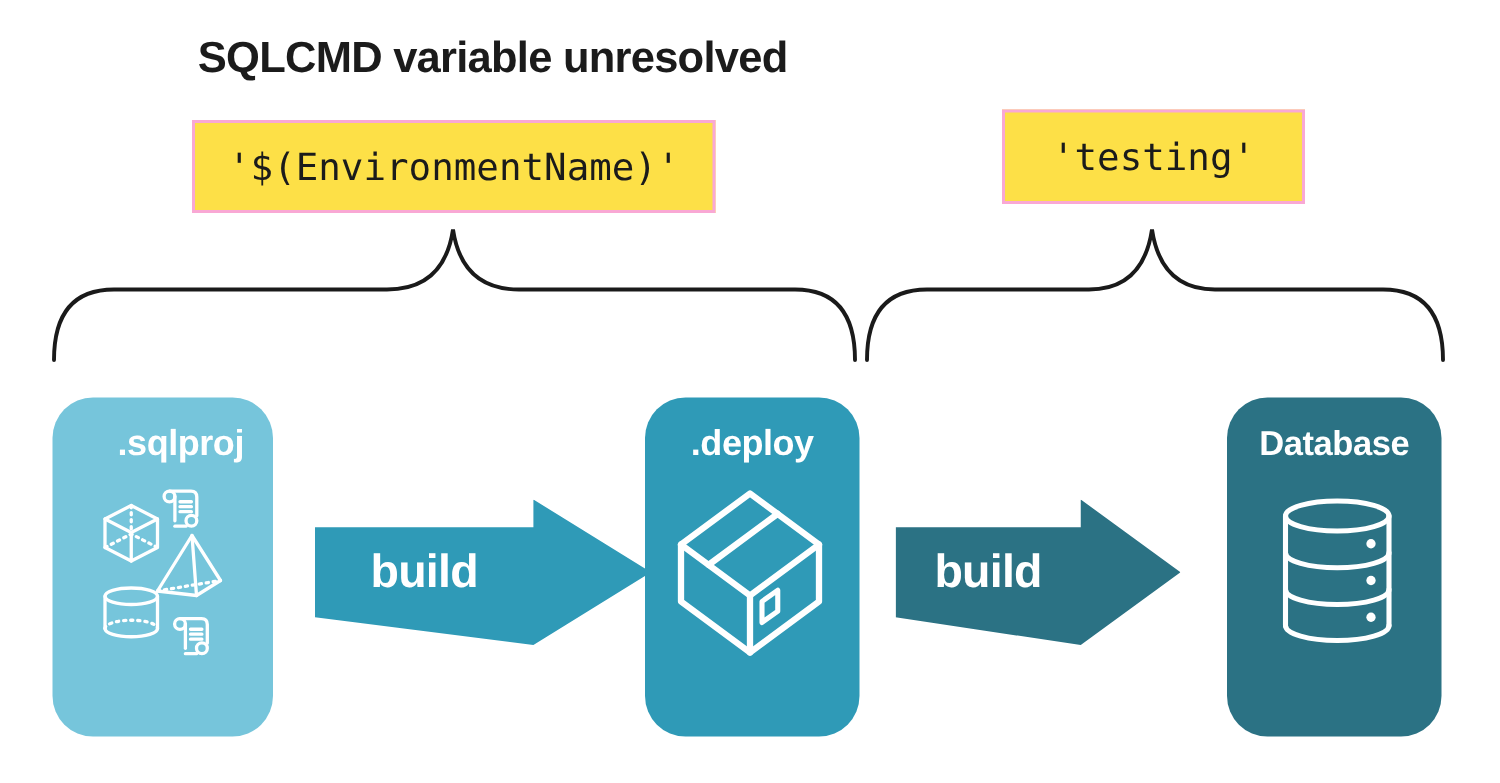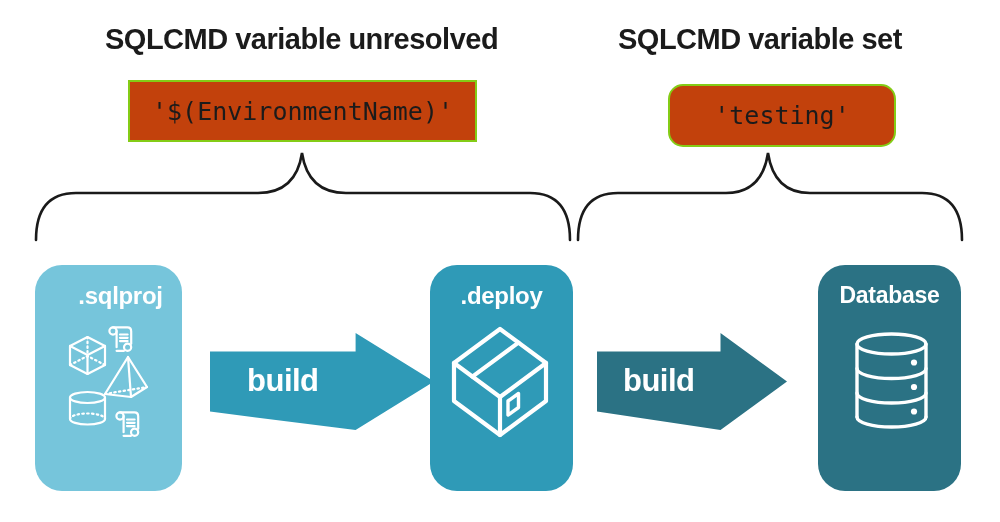--- a/index.html
+++ b/index.html
@@ -1,31 +1,31 @@
 <!DOCTYPE html>
 <html><head>
 <meta charset="utf-8">
 <style>
   html,body{margin:0;padding:0;background:#ffffff;}
   .canvas{
     position:relative;width:1000px;height:522px;background:#ffffff;overflow:hidden;
     font-family:"Liberation Sans","DejaVu Sans",sans-serif;
   }
   .heading{
-    position:absolute;top:23px;text-align:left;
+    position:absolute;top:23px;text-align:right;
     font-size:29px;font-weight:700;color:#1b1b1b;letter-spacing:-0.5px;
   }
   .heading-left{left:105px;width:420px;}
   .heading-right{left:618px;width:300px;}
   .codebox{
-    position:absolute;background:#c2410c;border:2px solid #84cc16;
+    position:absolute;background:#fde047;border:2px solid #f9a8d4;
     display:flex;align-items:center;justify-content:center;box-sizing:border-box;
   }
   .codebox-left{left:128px;top:80px;width:349px;height:62px;}
-  .codebox-right{left:668px;top:84px;width:228px;height:63px;border-radius:15px;}
+  .codebox-right{left:668px;top:73px;width:202px;height:63px;}
   .codebox code{
     font-family:"DejaVu Sans Mono","Liberation Mono",monospace;
     font-size:25px;color:#1b1b1b;white-space:pre;
   }
   .braces{position:absolute;left:0;top:0;pointer-events:none;}
   .braces path{fill:none;stroke:#1a1a1a;stroke-width:2.6;stroke-linecap:round;}
   .card{
     position:absolute;top:265px;height:226px;border-radius:27px;box-sizing:border-box;
   }
   .card-sqlproj{left:35px;width:147px;background:#76c5db;padding-left:24px;}
@@ -49,21 +49,20 @@
     display:flex;align-items:center;justify-content:center;
     color:#ffffff;font-weight:700;font-size:31px;letter-spacing:-0.5px;
   }
 </style>
 </head>
 <body>
 
 <div class="canvas">
 
   <div class="heading heading-left">SQLCMD variable unresolved</div>
-  <div class="heading heading-right">SQLCMD variable set</div>
 
   <div class="codebox codebox-left">
     <code>'$(EnvironmentName)'</code>
   </div>
   <div class="codebox codebox-right">
     <code>'testing'</code>
   </div>
 
   <svg class="braces" width="1000" height="522" viewBox="0 0 1000 522">
     <path d="M36,240 Q36,193 76,193 L258,193 Q296,193 302,153 Q308,193 346,193 L530,193 Q570,193 570,240"></path>

